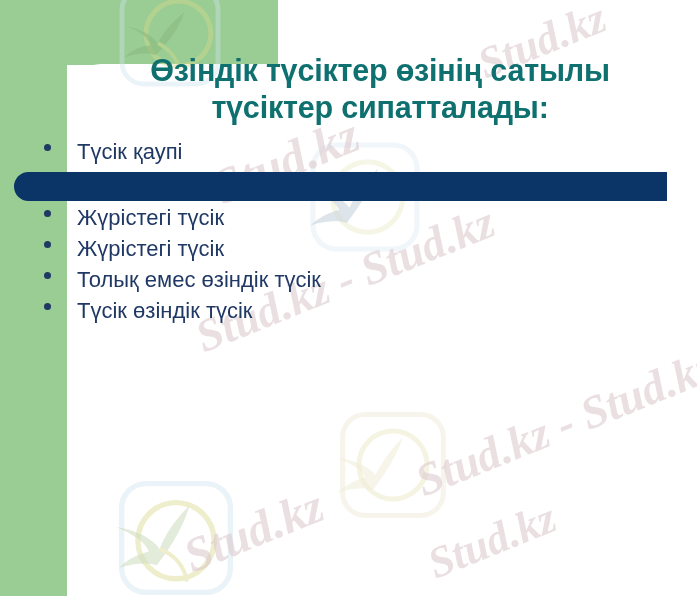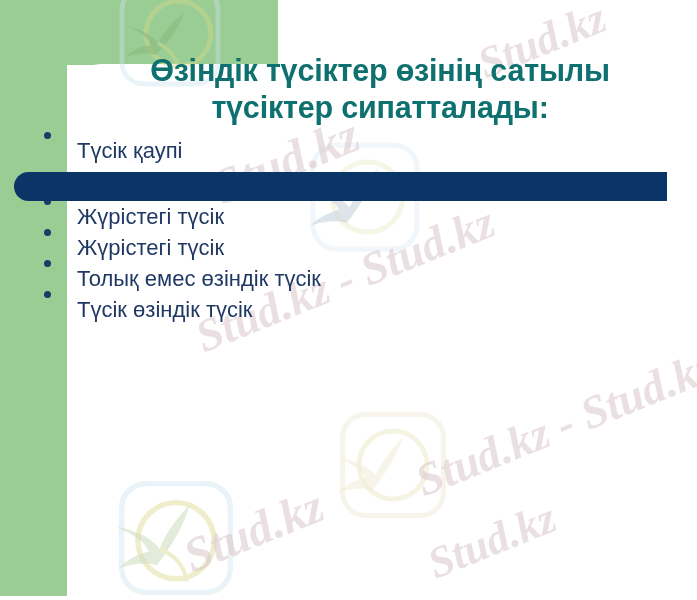--- a/index.html
+++ b/index.html
@@ -39,21 +39,21 @@
     position:absolute;left:0;top:0;width:1000px;
     color:#0F7070;font-weight:700;font-size:30.5px;line-height:37px;
     letter-spacing:-0.2px;text-align:center;
     font-family:"Liberation Sans","DejaVu Sans",sans-serif;
   }
   .title .ln{display:block;width:582px;}
 
   
   .bullets{position:absolute;left:0;top:136px;width:697px;}
   .bullet-row{
-    position:relative;display:flex;align-items:flex-start;
+    position:relative;display:flex;align-items:center;
     height:31px;
   }
   .bullet-dot{
     width:7px;height:7px;border-radius:50%;background:#1F3864;
     margin-left:44px;margin-right:26px;flex:0 0 auto;
     position:relative;top:-4px;
   }
   .bullet-text{
     color:#1F3864;font-size:22px;line-height:30px;white-space:nowrap;
     font-family:"Liberation Sans","DejaVu Sans",sans-serif;

